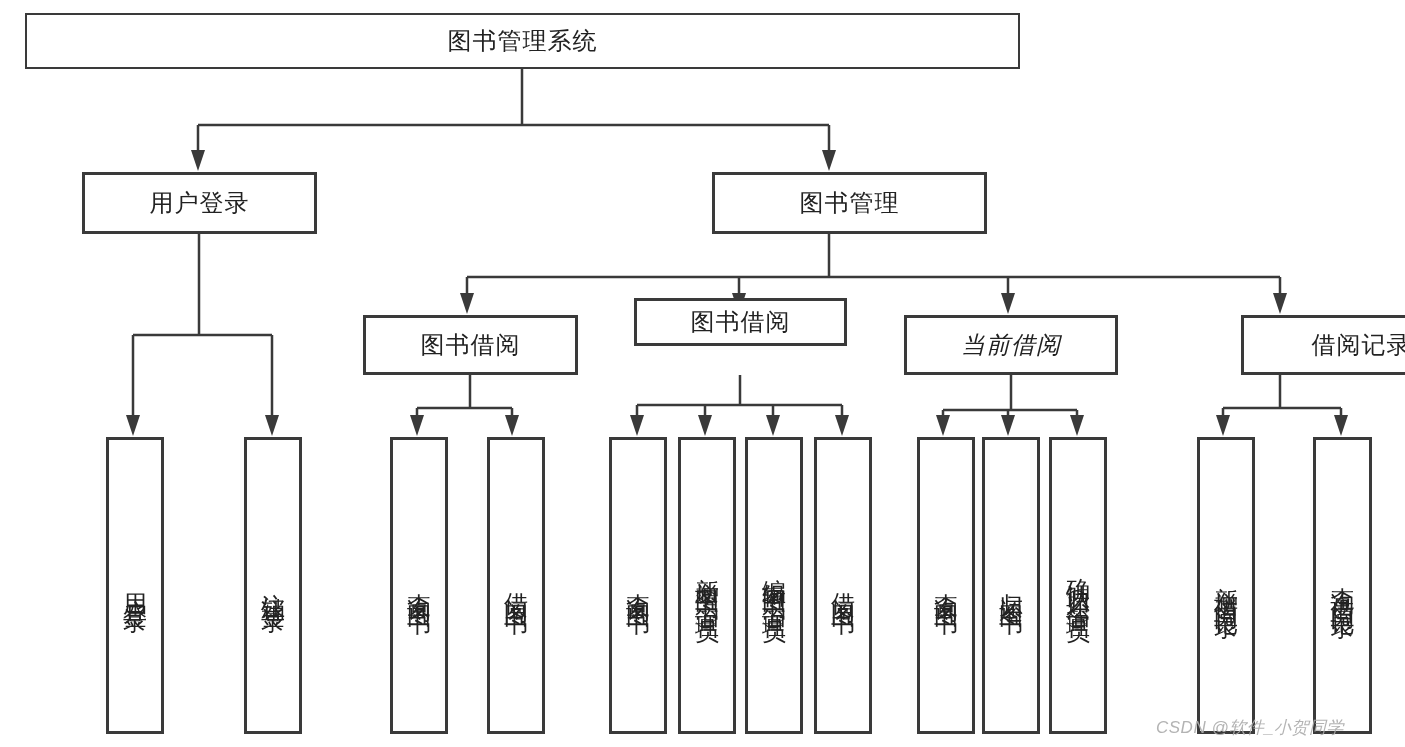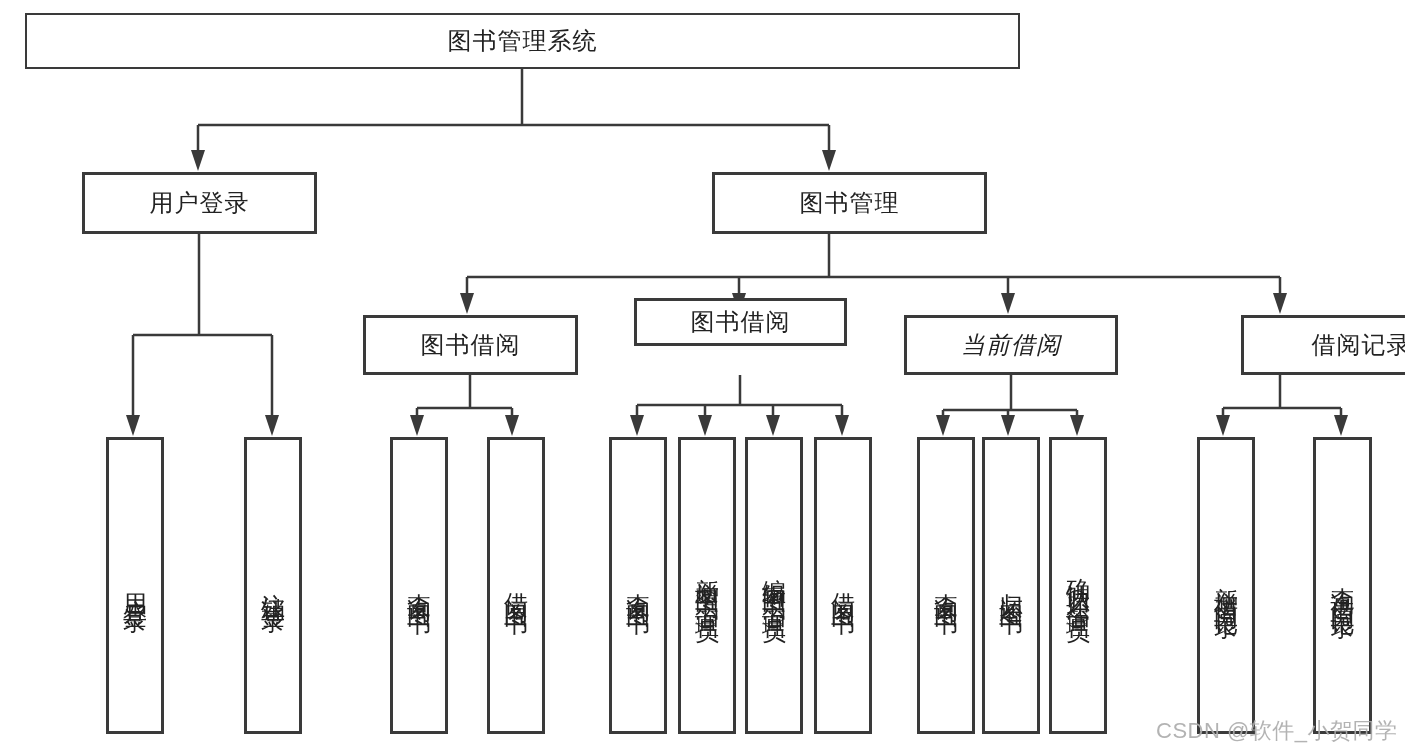--- a/index.html
+++ b/index.html
@@ -58,25 +58,26 @@
     font-size: 24px;
     line-height: 1;
     letter-spacing: 6px;
     color: #222222;
     white-space: nowrap;
   }
   .watermark {
     position: absolute;
     left: 1156px;
     top: 716px;
-    font-size: 22px;
+    font-size: 17px;
     letter-spacing: 0.5px;
     color: rgba(172, 172, 172, 0.92);
     z-index: 5;
     white-space: nowrap;
+    font-style: italic;
   }
 </style>
 </head>
 <body>
 
 <div class="diagram">
 
   <svg class="connectors" width="1405" height="747" viewBox="0 0 1405 747">
     <g fill="none" stroke-width="2.5" stroke="#3a3a3a">
 

